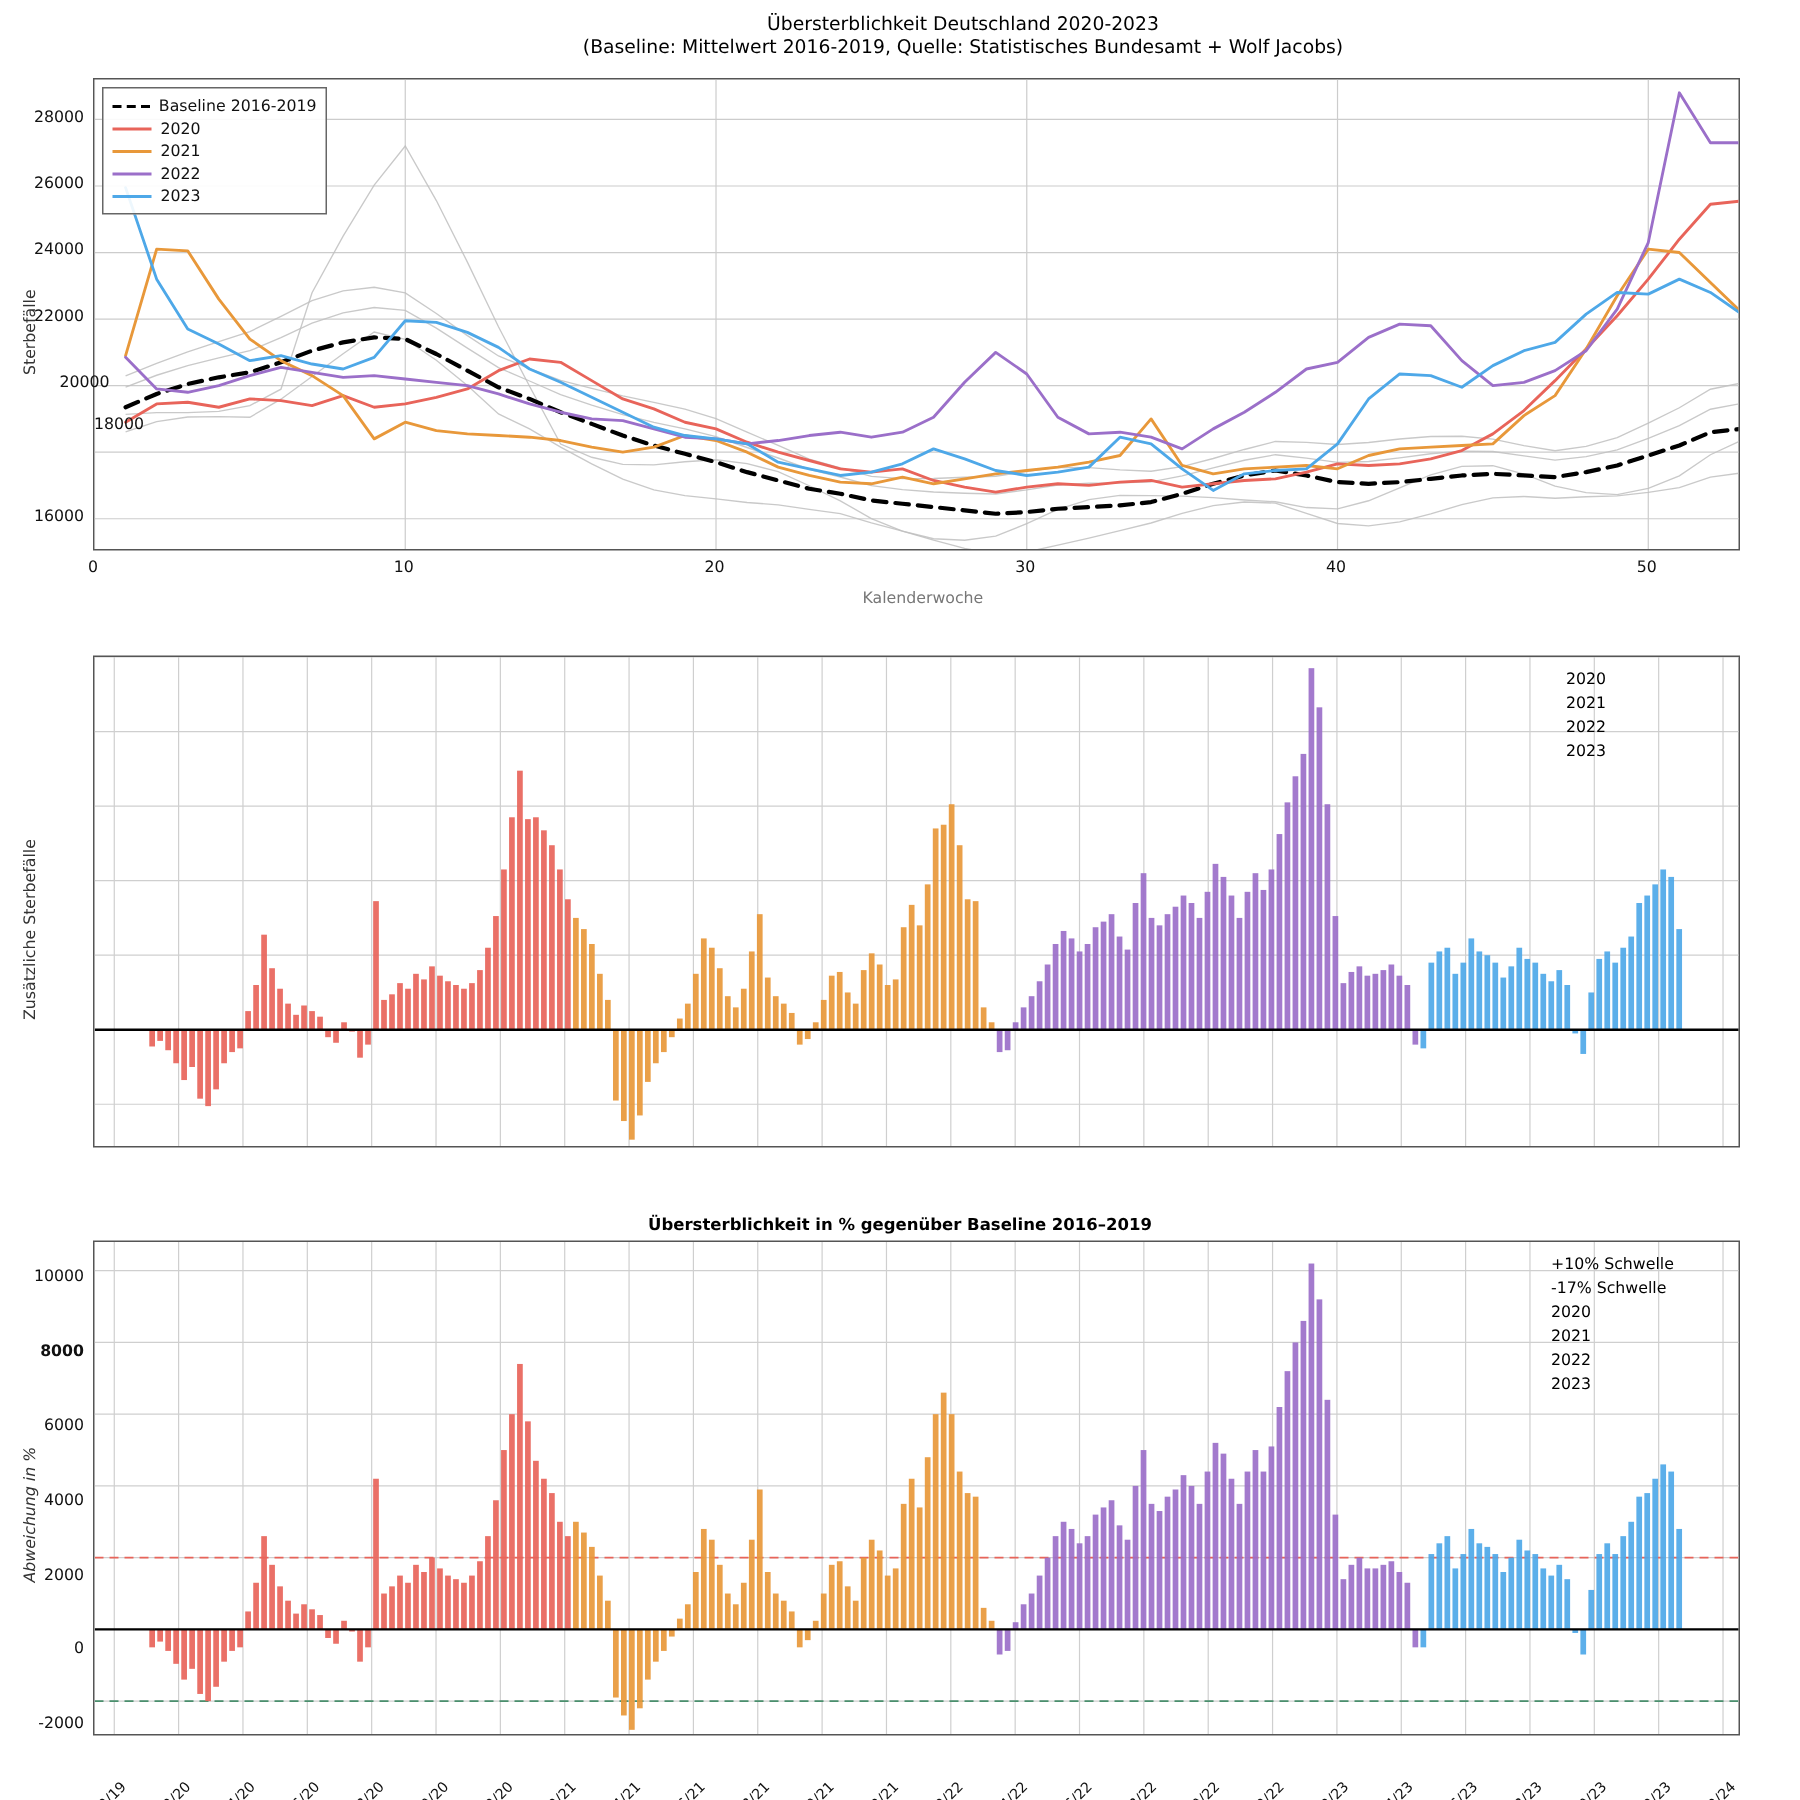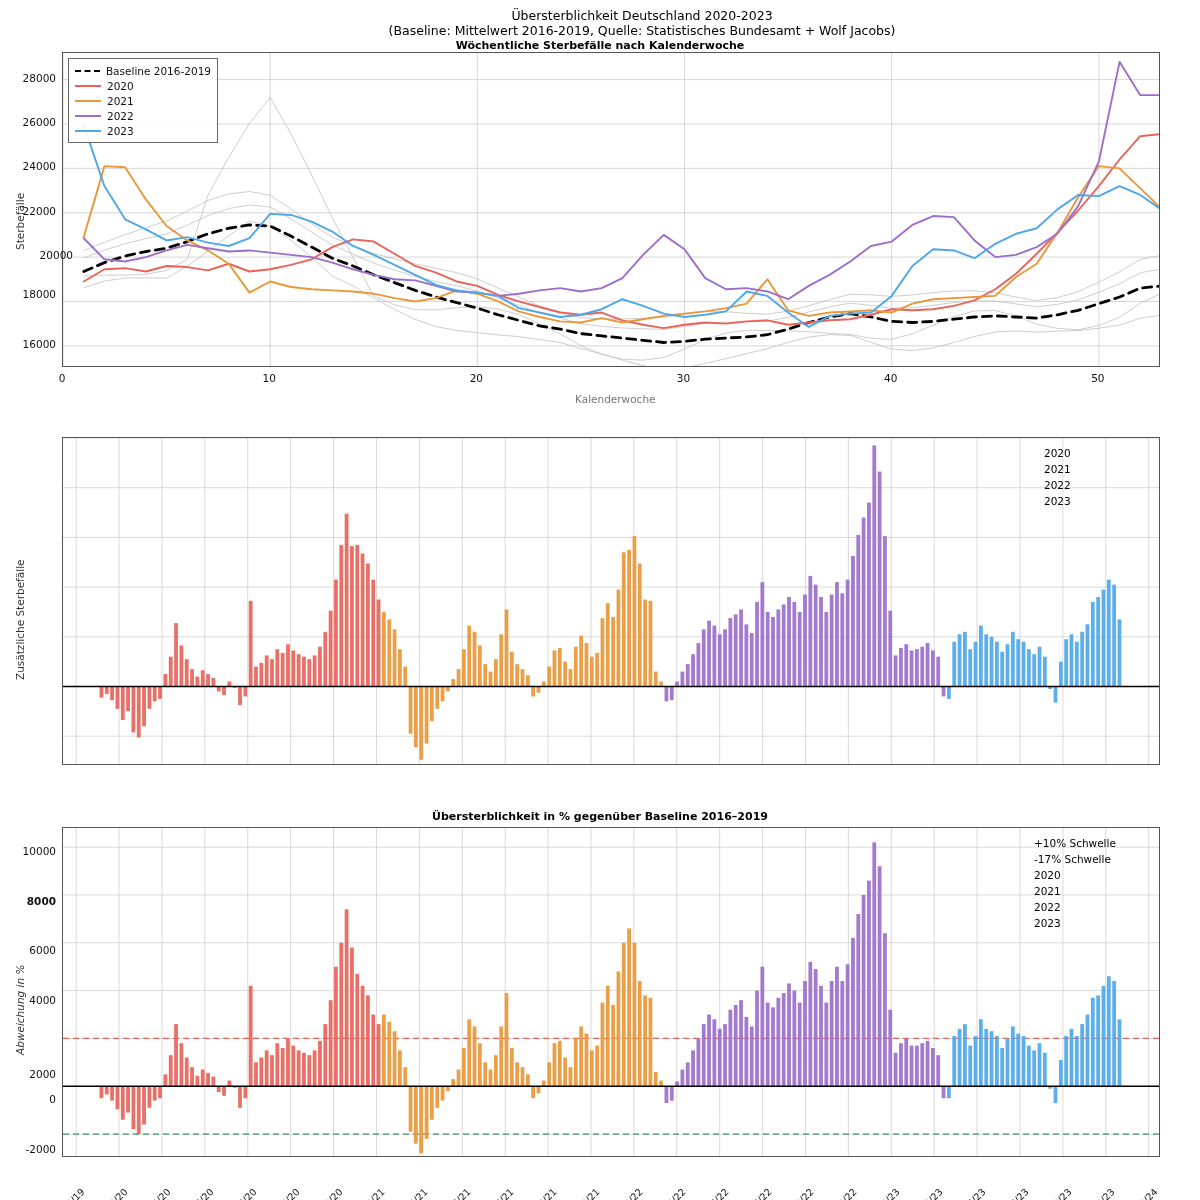--- a/index.html
+++ b/index.html
@@ -53,21 +53,20 @@
   }
 </style>
 </head>
 <body>
 
 <div class="page">
 
   <div class="panel" style="left:0;top:0;width:1200px;height:410px;">
     <div class="ptitle" style="position:absolute;left:0;top:8px;width:1200px;">Übersterblichkeit Deutschland 2020-2023</div>
     <div class="ptitle" style="position:absolute;left:0;top:23px;width:1200px;">(Baseline: Mittelwert 2016-2019, Quelle: Statistisches Bundesamt + Wolf Jacobs)</div>
-    <div class="subtitle" style="position:absolute;left:0;top:39px;width:1200px;">Wöchentliche Sterbefälle nach Kalenderwoche</div>
 
     <div class="plotbox" id="p1box" style="left:62px;top:52px;width:1098px;height:315px;">
       <div class="plotinner">
         <svg id="p1svg" width="1098" height="315" viewBox="0 0 1098 315" preserveAspectRatio="none">
             <line x1="0" x2="1098" y1="292.8169014084507" y2="292.8169014084507" stroke="#cccccc" stroke-width="0.8"></line>
             <line x1="0" x2="1098" y1="248.45070422535213" y2="248.45070422535213" stroke="#cccccc" stroke-width="0.8"></line>
             <line x1="0" x2="1098" y1="204.08450704225353" y2="204.08450704225353" stroke="#cccccc" stroke-width="0.8"></line>
             <line x1="0" x2="1098" y1="159.7183098591549" y2="159.7183098591549" stroke="#cccccc" stroke-width="0.8"></line>
             <line x1="0" x2="1098" y1="115.35211267605632" y2="115.35211267605632" stroke="#cccccc" stroke-width="0.8"></line>
             <line x1="0" x2="1098" y1="70.98591549295776" y2="70.98591549295776" stroke="#cccccc" stroke-width="0.8"></line>
@@ -86,21 +85,21 @@
             <path d="M20.72 228.49 L41.43 216.29 L62.15 215.18 L82.87 218.50 L103.58 212.96 L124.30 214.07 L145.02 217.39 L165.74 210.74 L186.45 218.50 L207.17 216.29 L227.89 211.85 L248.60 206.30 L269.32 194.10 L290.04 186.34 L310.75 188.56 L331.47 200.76 L352.19 212.96 L372.91 219.61 L393.62 228.49 L414.34 232.92 L435.06 241.80 L455.77 248.45 L476.49 254.00 L497.21 259.54 L517.92 261.76 L538.64 259.54 L559.36 267.31 L580.08 271.74 L600.79 275.07 L621.51 271.74 L642.23 269.52 L662.94 270.63 L683.66 268.42 L704.38 267.31 L725.09 271.74 L745.81 269.52 L766.53 267.31 L787.25 266.20 L807.96 261.76 L828.68 256.21 L849.40 257.32 L870.11 256.21 L890.83 252.89 L911.55 247.34 L932.26 236.25 L952.98 220.72 L973.70 200.76 L994.42 179.68 L1015.13 157.50 L1035.85 133.10 L1056.57 106.48 L1077.28 83.19 L1098.00 80.97 " fill="none" stroke="#e8645a" stroke-width="1.9" stroke-linejoin="round" stroke-linecap="round"></path>
             <path d="M20.72 184.12 L41.43 113.13 L62.15 114.24 L82.87 146.41 L103.58 173.03 L124.30 187.45 L145.02 197.43 L165.74 210.74 L186.45 239.58 L207.17 228.49 L227.89 234.03 L248.60 236.25 L269.32 237.36 L290.04 238.47 L310.75 240.69 L331.47 245.12 L352.19 248.45 L372.91 245.12 L393.62 237.36 L414.34 240.69 L435.06 248.45 L455.77 258.43 L476.49 263.98 L497.21 268.42 L517.92 269.52 L538.64 265.09 L559.36 269.52 L580.08 266.20 L600.79 262.87 L621.51 260.65 L642.23 258.43 L662.94 255.11 L683.66 250.67 L704.38 226.27 L725.09 257.32 L745.81 262.87 L766.53 259.54 L787.25 258.43 L807.96 257.32 L828.68 259.54 L849.40 250.67 L870.11 246.23 L890.83 245.12 L911.55 244.01 L932.26 242.90 L952.98 224.05 L973.70 210.74 L994.42 179.68 L1015.13 144.19 L1035.85 113.13 L1056.57 115.35 L1077.28 135.32 L1098.00 155.28 " fill="none" stroke="#e8983a" stroke-width="1.9" stroke-linejoin="round" stroke-linecap="round"></path>
             <path d="M20.72 185.23 L41.43 206.30 L62.15 208.52 L82.87 204.08 L103.58 197.43 L124.30 191.88 L145.02 195.21 L165.74 198.54 L186.45 197.43 L207.17 199.65 L227.89 201.87 L248.60 204.08 L269.32 209.63 L290.04 216.29 L310.75 221.83 L331.47 226.27 L352.19 227.38 L372.91 232.92 L393.62 238.47 L414.34 239.58 L435.06 242.90 L455.77 240.69 L476.49 237.36 L497.21 235.14 L517.92 238.47 L538.64 235.14 L559.36 225.16 L580.08 201.87 L600.79 181.90 L621.51 196.32 L642.23 225.16 L662.94 236.25 L683.66 235.14 L704.38 238.47 L725.09 246.23 L745.81 232.92 L766.53 221.83 L787.25 208.52 L807.96 192.99 L828.68 188.56 L849.40 171.92 L870.11 163.05 L890.83 164.15 L911.55 187.45 L932.26 204.08 L952.98 201.87 L973.70 194.10 L994.42 180.79 L1015.13 153.06 L1035.85 108.70 L1056.57 8.87 L1077.28 42.15 L1098.00 42.15 " fill="none" stroke="#9b6fc9" stroke-width="1.9" stroke-linejoin="round" stroke-linecap="round"></path>
             <path d="M20.72 72.10 L41.43 133.10 L62.15 166.37 L82.87 176.36 L103.58 187.45 L124.30 184.12 L145.02 189.67 L165.74 192.99 L186.45 185.23 L207.17 160.83 L227.89 161.94 L248.60 168.59 L269.32 178.57 L290.04 192.99 L310.75 201.87 L331.47 211.85 L352.19 221.83 L372.91 231.81 L393.62 237.36 L414.34 239.58 L435.06 242.90 L455.77 255.11 L476.49 259.54 L497.21 263.98 L517.92 261.76 L538.64 256.21 L559.36 246.23 L580.08 252.89 L600.79 260.65 L621.51 263.98 L642.23 261.76 L662.94 258.43 L683.66 238.47 L704.38 242.90 L725.09 259.54 L745.81 273.96 L766.53 262.87 L787.25 260.65 L807.96 259.54 L828.68 242.90 L849.40 212.96 L870.11 196.32 L890.83 197.43 L911.55 205.19 L932.26 190.77 L952.98 180.79 L973.70 175.25 L994.42 156.39 L1015.13 141.97 L1035.85 143.08 L1056.57 133.10 L1077.28 141.97 L1098.00 156.39 " fill="none" stroke="#4ea8e8" stroke-width="1.9" stroke-linejoin="round" stroke-linecap="round"></path>
           </svg>
       </div>
     </div>
 
     <div id="p1ylabels">
         <div class="ytick" style="left: 0px; width: 56px; top: 337.817px;">16000</div>
-        <div class="ytick" style="left: 0px; width: 56px; top: 288px;">18000</div>
+        <div class="ytick" style="left: 0px; width: 56px; top: 277px; padding-left: 40px;">18000</div>
         <div class="ytick" style="left: 17px; width: 56px; top: 249.085px;">20000</div>
         <div class="ytick" style="left: 0px; width: 56px; top: 204.718px;">22000</div>
         <div class="ytick" style="left: 0px; width: 56px; top: 160.352px;">24000</div>
         <div class="ytick" style="left: 0px; width: 56px; top: 115.986px;">26000</div>
         <div class="ytick" style="left: 0px; width: 56px; top: 71.6197px;">28000</div>
       </div>
     <div id="p1xlabels">
         <div class="xtick" style="left: 50px; width: 24px; text-align: center; top: 372px;">0</div>
         <div class="xtick" style="left: 257.17px; width: 24px; text-align: center; top: 372px;">10</div>
         <div class="xtick" style="left: 464.34px; width: 24px; text-align: center; top: 372px;">20</div>
@@ -367,21 +366,21 @@
             <rect x="1049.23" y="146.61" width="3.8" height="101.88" fill="#4ea8e8" stroke="none" opacity="0.92"></rect>
             <rect x="1054.56" y="181.39" width="3.8" height="67.09" fill="#4ea8e8" stroke="none" opacity="0.92"></rect>
             <line x1="0" x2="1098" y1="248.4848484848485" y2="248.4848484848485" stroke="#000" stroke-width="1.6"></line>
           </svg>
       </div>
     </div>
 
     <div id="p2ylabels">
         <div class="ytick" style="left: 0px; width: 56px; top: 728.182px;">-2000</div>
         <div class="ytick" style="left: 0px; width: 56px; top: 678.485px;">0</div>
-        <div class="ytick" style="left: 0px; width: 56px; top: 628.788px; margin-top: 24px;">2000</div>
+        <div class="ytick" style="left: 0px; width: 56px; top: 628.788px;">2000</div>
         <div class="ytick" style="left: 0px; width: 56px; top: 579.091px;">4000</div>
         <div class="ytick" style="left: 0px; width: 56px; top: 529.394px;">6000</div>
         <div class="ytick" style="left: 0px; width: 56px; top: 479.697px; font-weight: bold;">8000</div>
         <div class="ytick" style="left: 0px; width: 56px; top: 430px;">10000</div>
       </div>
     <div id="p2xlabels">
         <div class="xticklabel" style="left: 35.176px; width: 44px; top: 771px;">12/19</div>
         <div class="xticklabel" style="left: 78.076px; width: 44px; top: 771px;">02/20</div>
         <div class="xticklabel" style="left: 120.976px; width: 44px; top: 771px;">04/20</div>
         <div class="xticklabel" style="left: 163.876px; width: 44px; top: 771px;">06/20</div>

